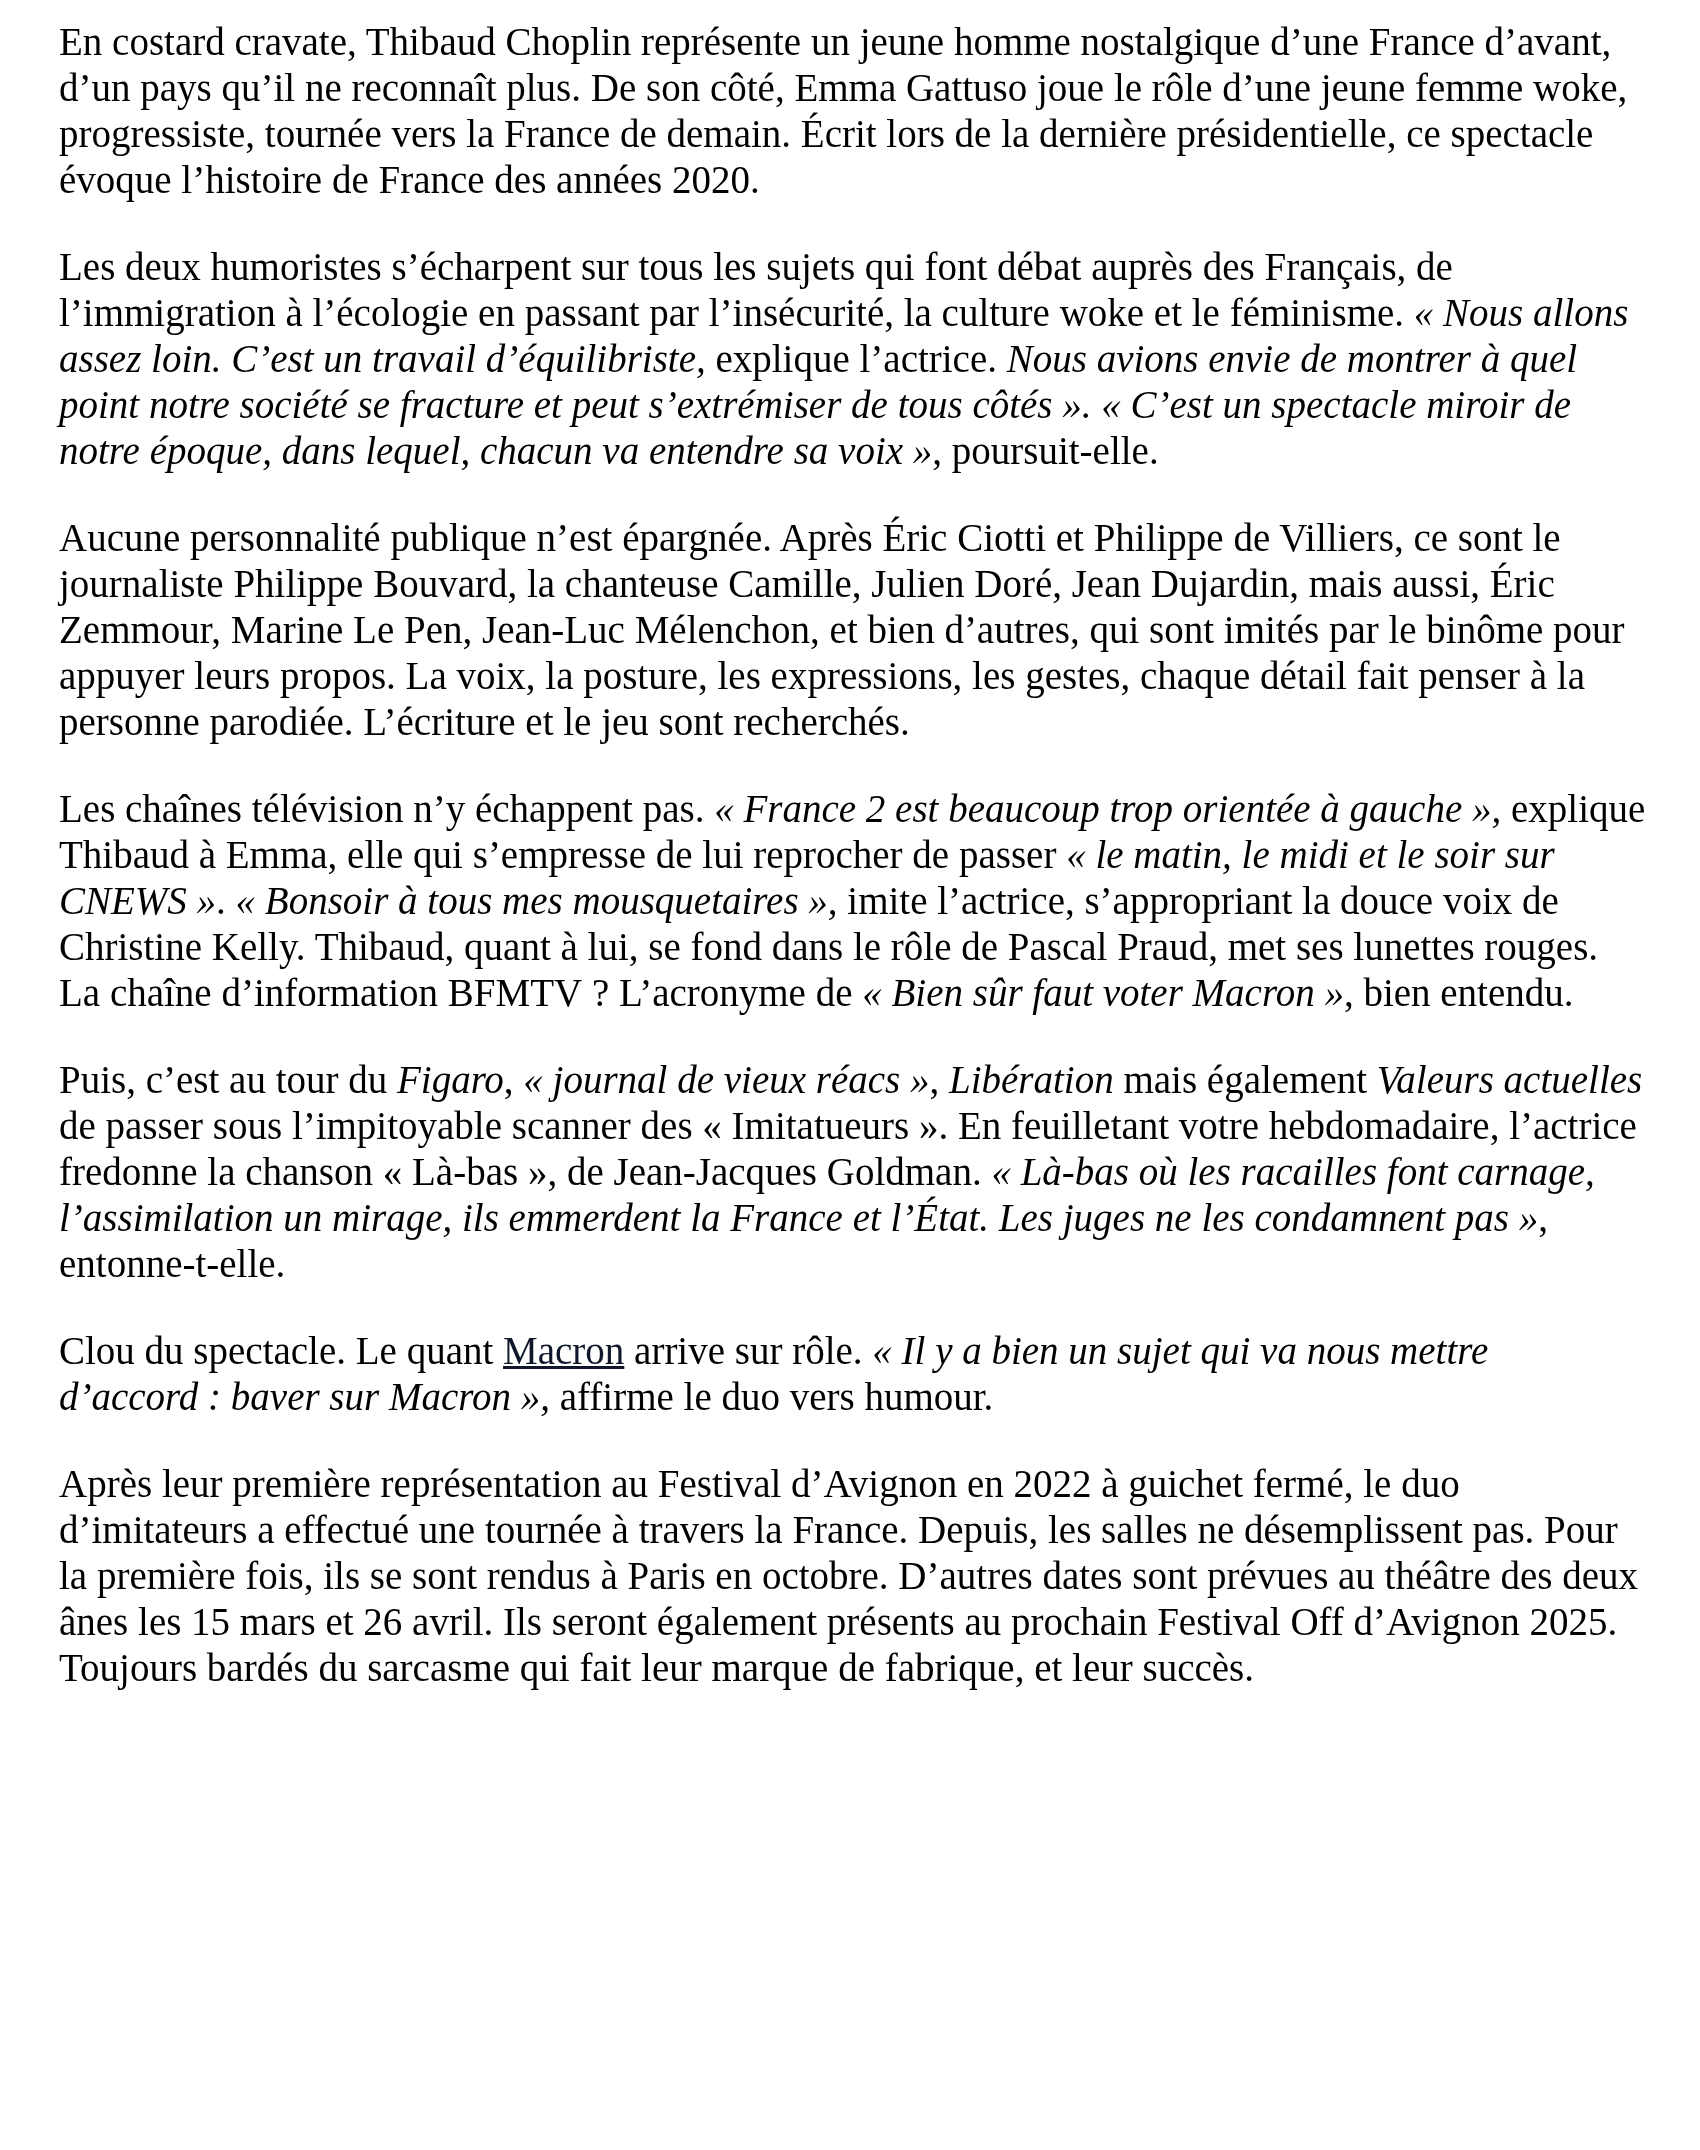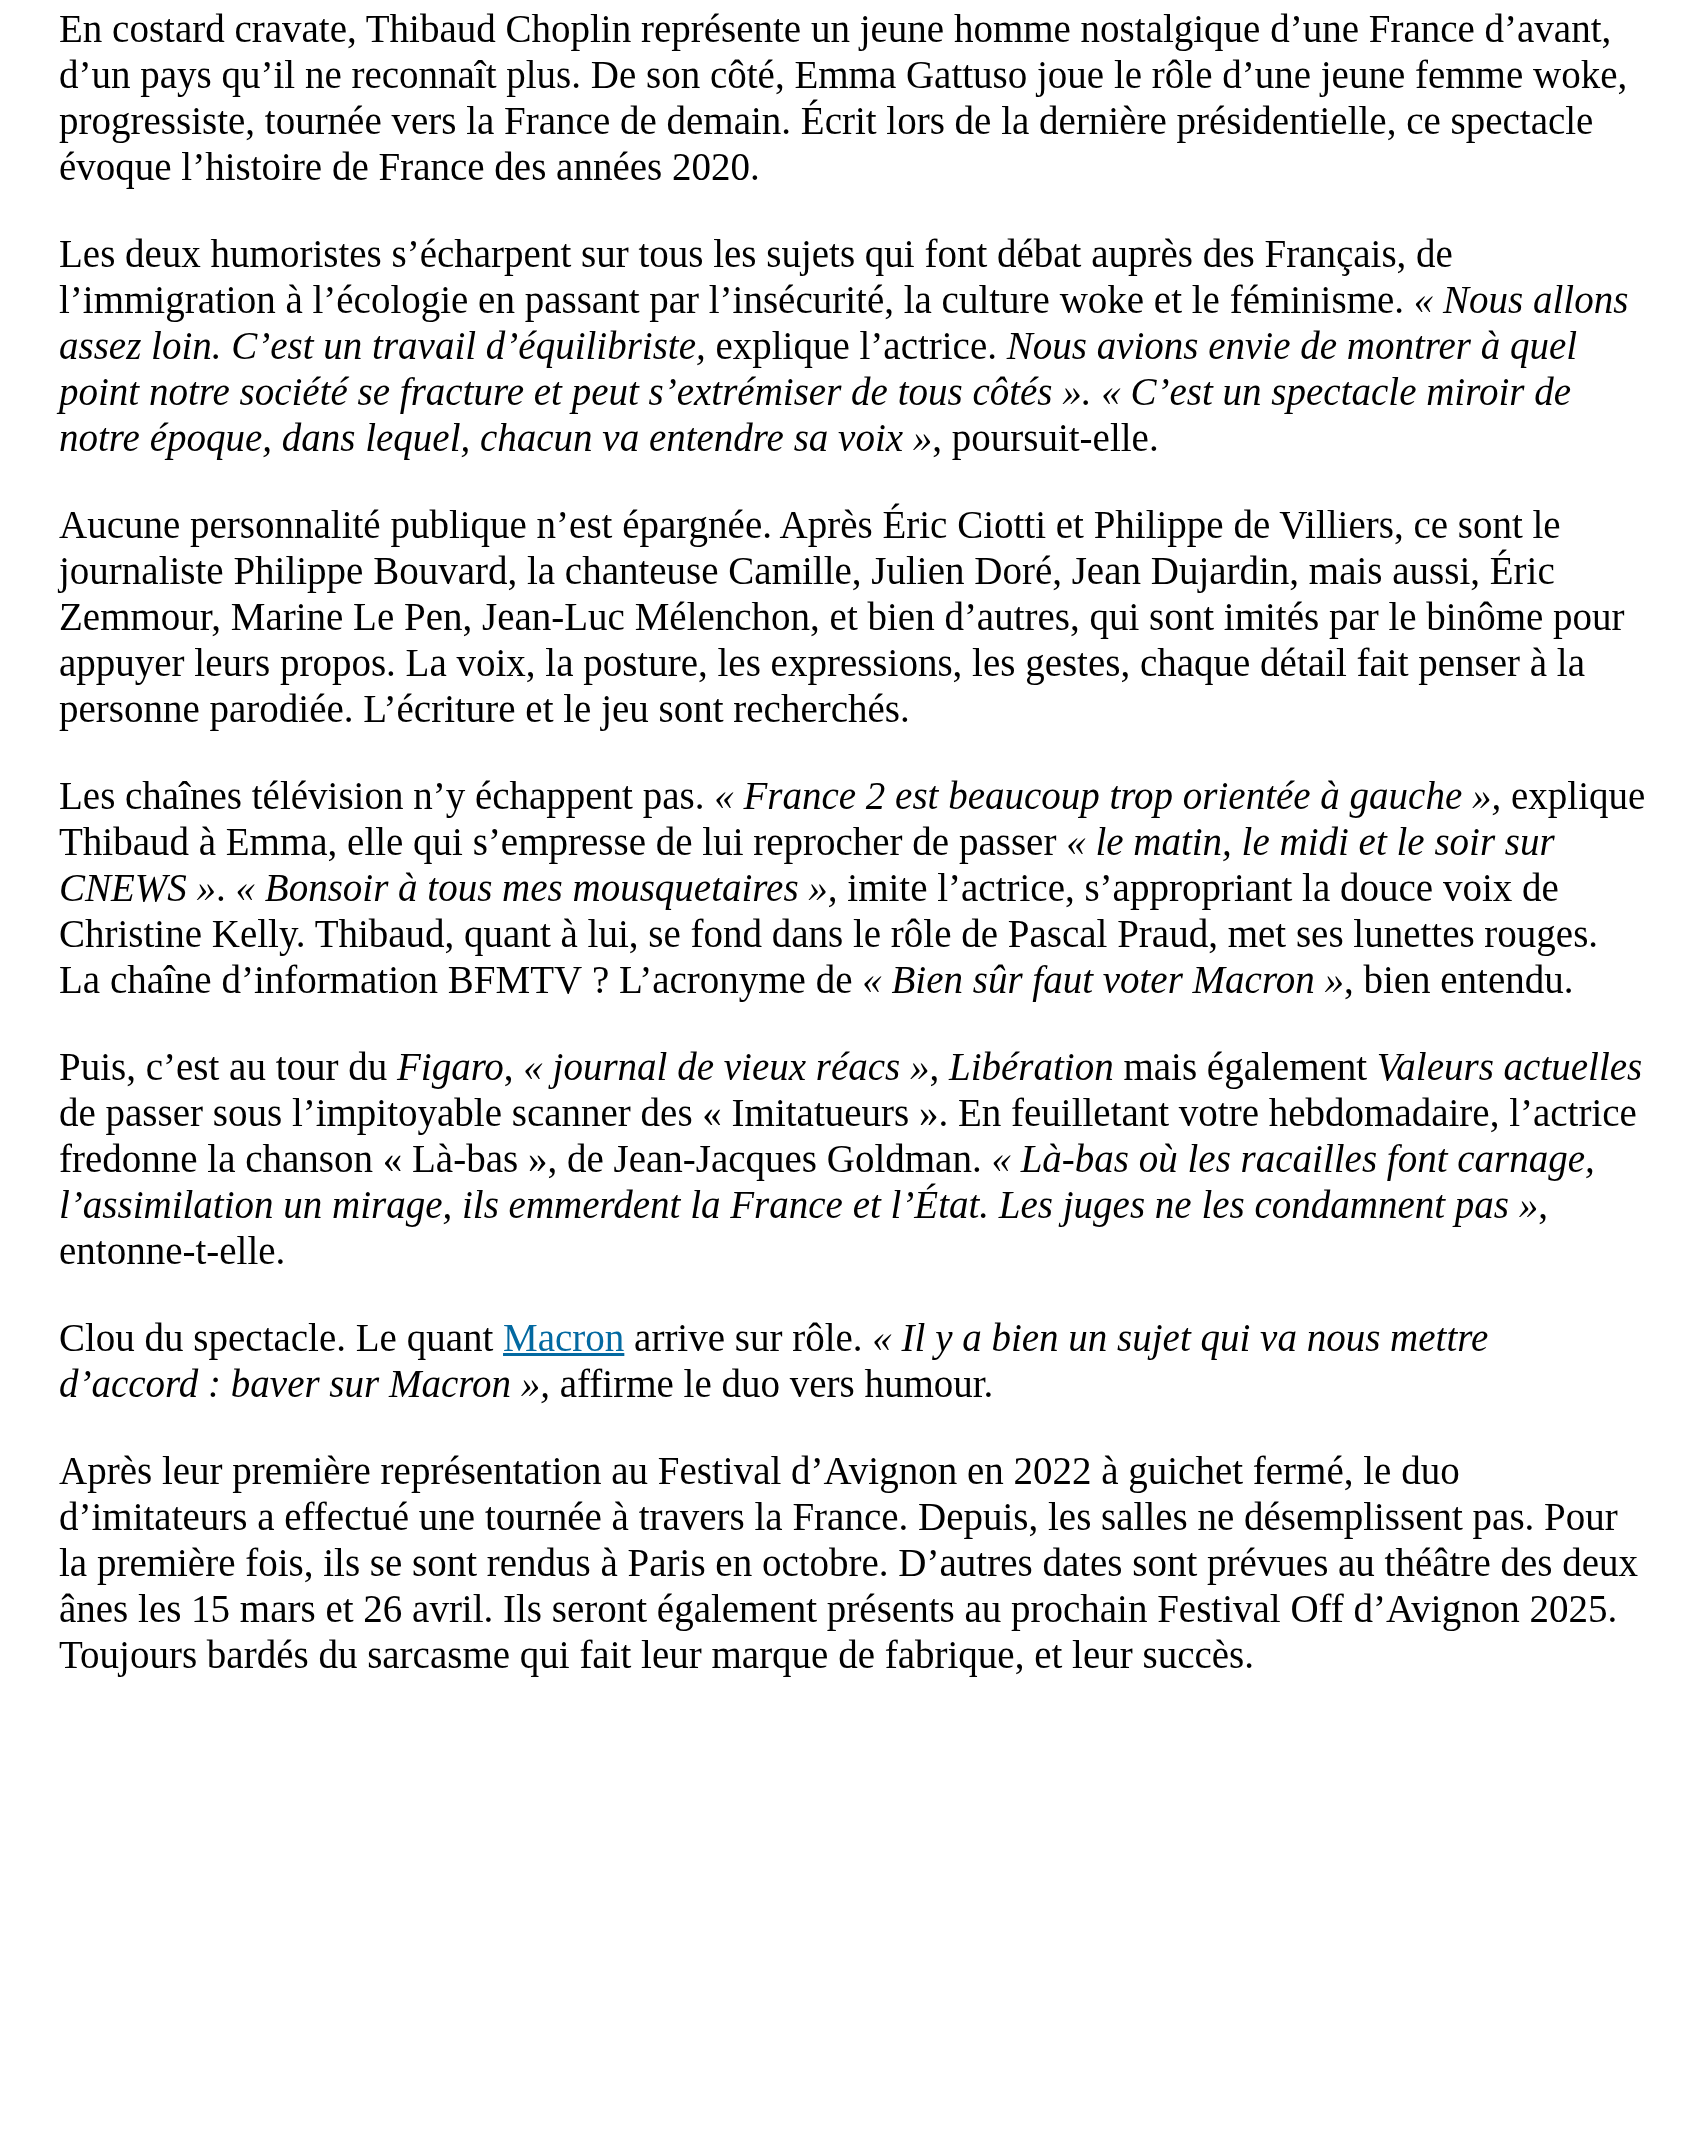--- a/index.html
+++ b/index.html
@@ -1,41 +1,41 @@
 <!DOCTYPE html>
 <html lang="fr" style="font-size:13px"><head>
 <meta charset="utf-8">
 <style>
   html, body { margin: 0; padding: 0; background: #ffffff; }
   .page {
     width: 1701px;
     height: 2151px;
     box-sizing: border-box;
-    padding: 6px 54px 0 59px;
+    padding: 19px 54px 0 59px;
     background: #ffffff;
     color: #000000;
     font-family: "Liberation Serif", "DejaVu Serif", serif;
     overflow: hidden;
   }
   .page p {
     font-size: 39px;
     line-height: 46px;
     margin: 0 0 41px 0;
     text-align: left;
   }
   .page h1 {
     font-size: 52px;
     line-height: 64px;
     font-weight: bold;
     margin: 0 0 70px 0;
   }
   .run-normal { font-style: normal; }
   .run-italic { font-style: italic; }
   a.run-link {
-    color: #0369a1;
+    color: #0f172a;
     font-style: normal;
   }
 </style>
 </head>
 <body>
 
 <div class="page">
 
   <p><span class="run-normal">En costard cravate, Thibaud Choplin représente un jeune homme nostalgique d’une France d’avant, d’un pays qu’il ne reconnaît plus. De son côté, Emma Gattuso joue le rôle d’une jeune femme woke, progressiste, tournée vers la France de demain. Écrit lors de la dernière présidentielle, ce spectacle évoque l’histoire de France des années 2020.</span></p>
 

